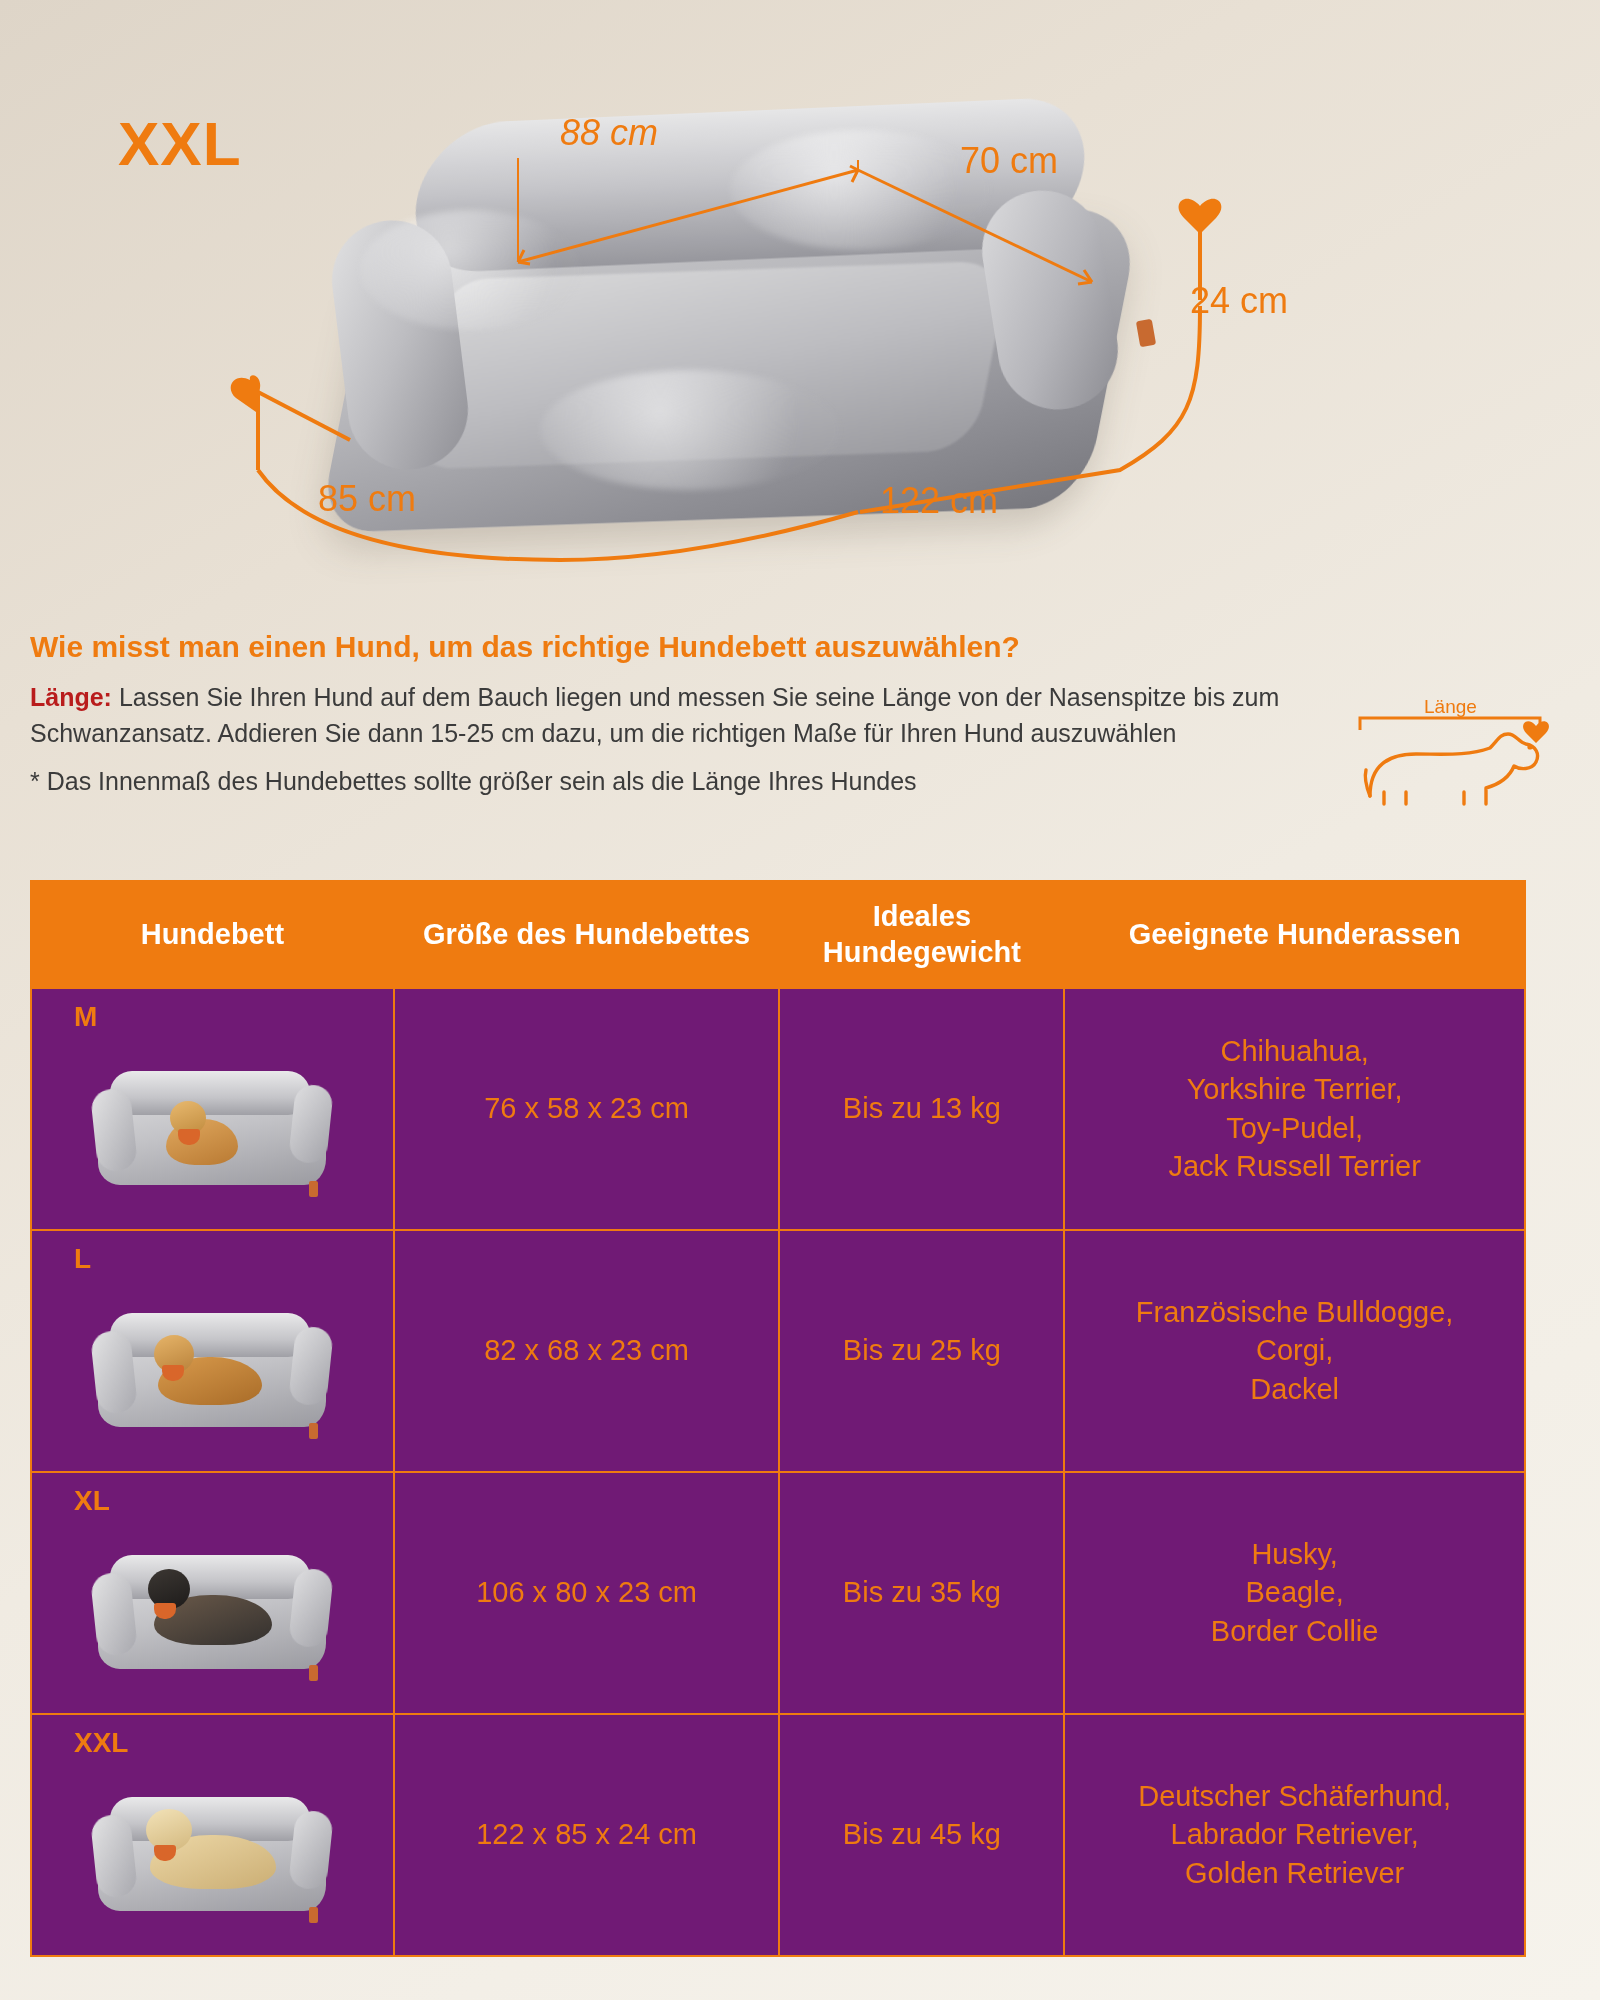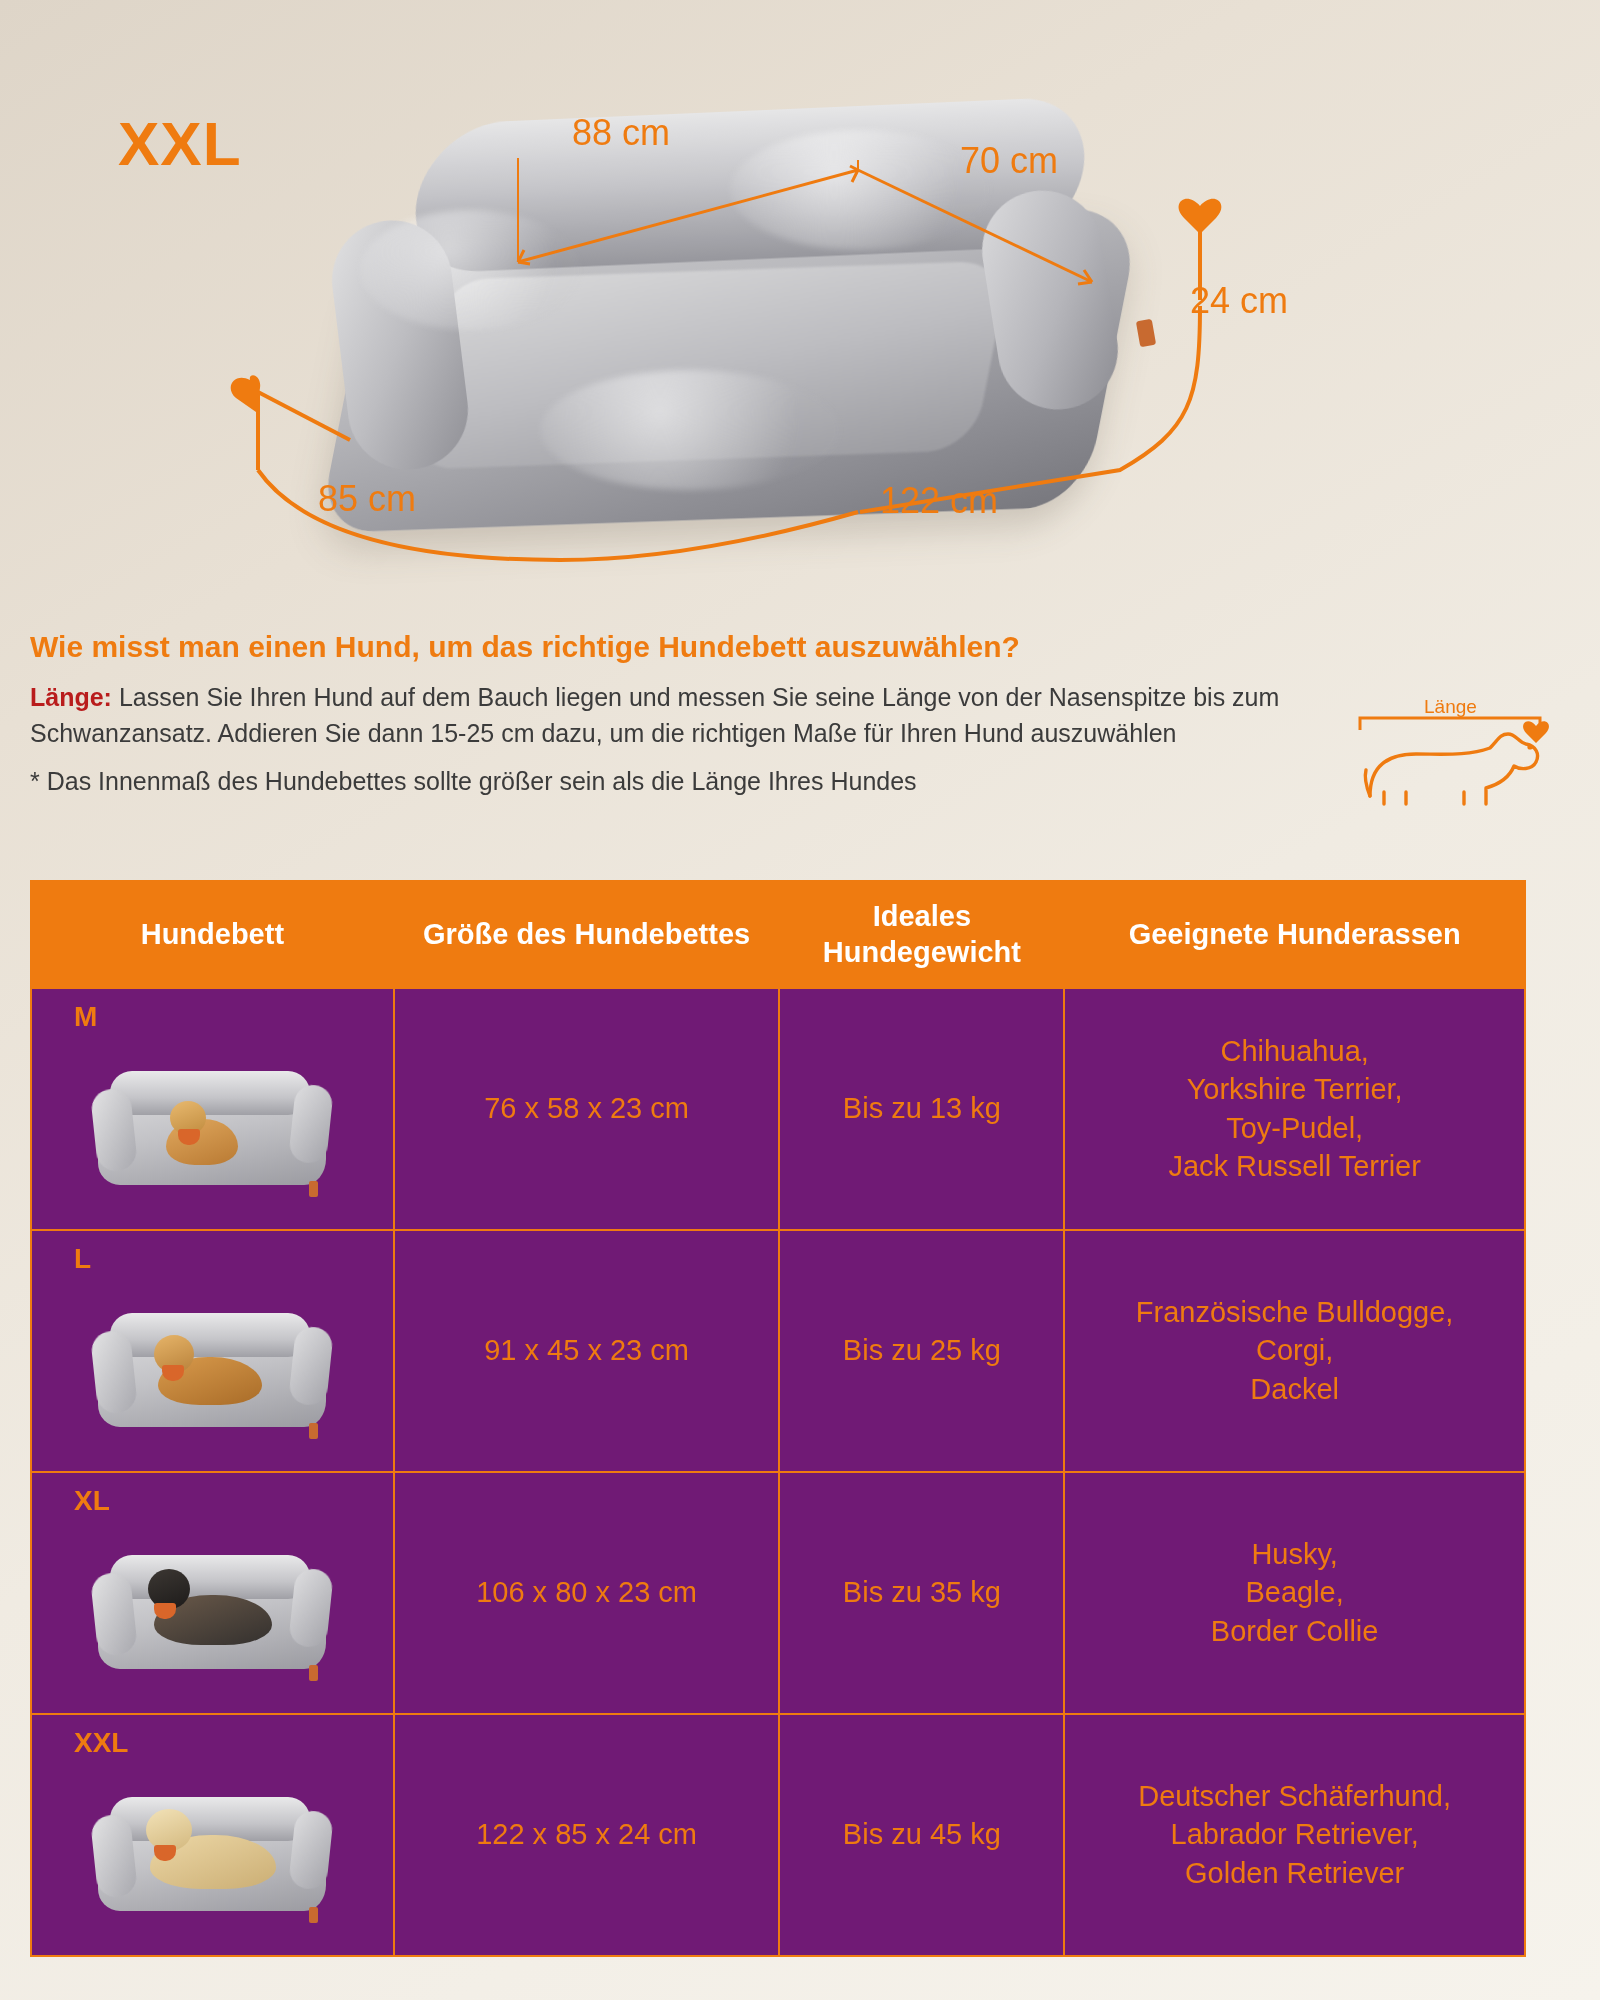--- a/index.html
+++ b/index.html
@@ -115,21 +115,21 @@
     transform: rotate(-10deg);
   }
 
   
   .dim {
     position: absolute;
     color: #ef7b10;
     font-size: 36px;
     white-space: nowrap;
   }
-  .dim-88 { left: 572px; top: 112px; }
+  .dim-88 { left: 560px; top: 112px; font-style: italic; }
   .dim-70 { left: 960px; top: 140px; }
   .dim-24 { left: 1190px; top: 280px; }
   .dim-85 { left: 318px; top: 478px; }
   .dim-122 { left: 880px; top: 480px; }
 
   svg.anno { position: absolute; left: 0; top: 0; width: 1600px; height: 620px; pointer-events: none; }
 
   
   .howto {
     position: absolute;
@@ -390,21 +390,21 @@
             <div class="t-bed"></div>
             <div class="t-back"></div>
             <div class="t-arm-l"></div>
             <div class="t-arm-r"></div>
             <div class="t-dog" style="left:66px;top:70px;width:104px;height:48px;background:linear-gradient(160deg,#d89a4c,#a96c28);"></div>
             <div class="t-head" style="left:62px;top:48px;width:40px;height:38px;background:linear-gradient(160deg,#e6b469,#b8813a);"></div>
             <div class="bandana" style="left:70px;top:78px;"></div>
             <div class="t-tag"></div>
           </div>
         </td>
-        <td>91 x 45 x 23 cm</td>
+        <td>82 x 68 x 23 cm</td>
         <td>Bis zu 25 kg</td>
         <td style="white-space:pre-line">Französische Bulldogge,
 Corgi,
 Dackel</td>
       </tr>
 
       <tr>
         <td class="cell-bed">
           <span class="size-label">XL</span>
           <div class="thumb">

